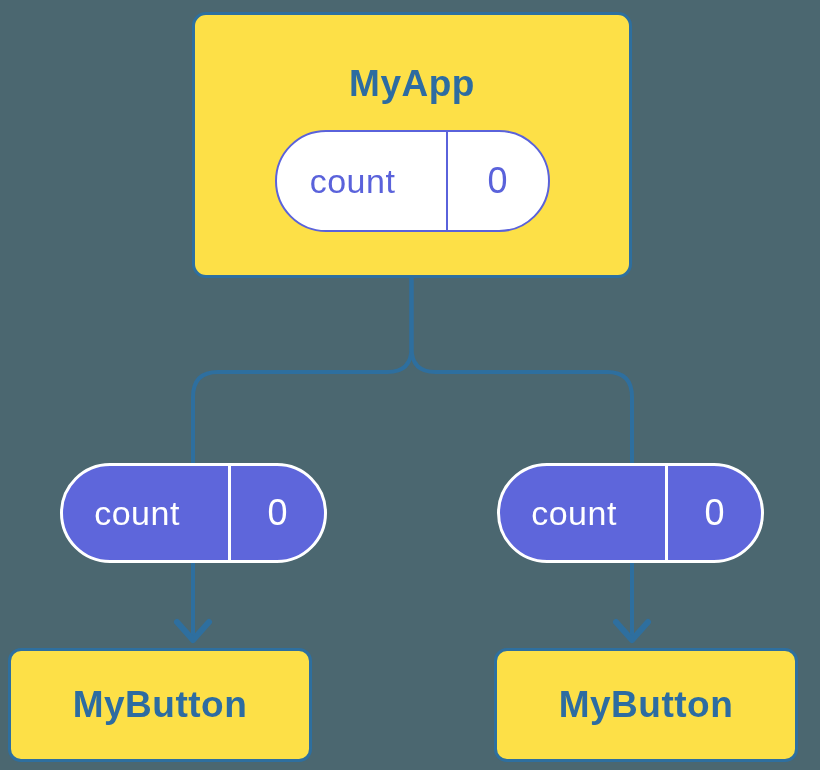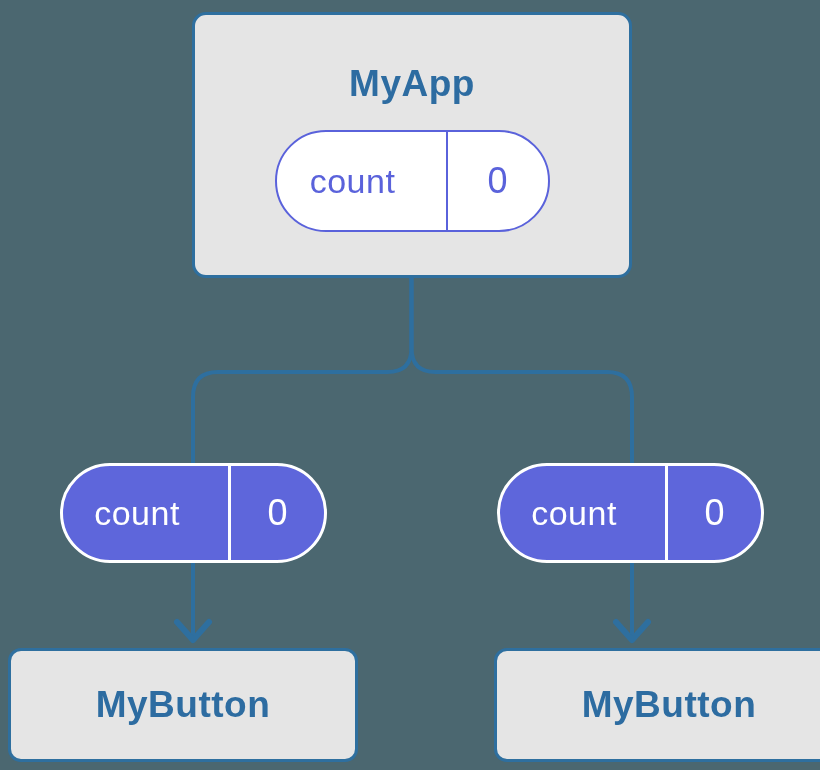--- a/index.html
+++ b/index.html
@@ -23,21 +23,21 @@
   }
   .arrow {
     fill: none;
     stroke: #2E6F9F;
     stroke-width: 6;
     stroke-linecap: round;
     stroke-linejoin: round;
   }
   .card {
     position: absolute;
-    background: #e5e5e5;
+    background: #fde047;
     border: 3px solid #2E6F9F;
     border-radius: 14px;
     box-sizing: border-box;
   }
   .root-card {
     left: 192px; top: 12px;
     width: 440px; height: 266px;
     display: flex;
     flex-direction: column;
     align-items: center;
@@ -92,21 +92,21 @@
     color: #FFFFFF;
   }
   .pill-filled .pill-value {
     width: 93px;
     border-left: 3px solid #FFFFFF;
   }
   .pill-left  { left: 60px; }
   .pill-right { left: 497px; }
   .child-card {
     top: 648px;
-    width: 350px; height: 114px;
+    width: 304px; height: 114px;
     border-radius: 13px;
     display: flex;
     align-items: center;
     justify-content: center;
   }
   .child-left  { left: 8px; }
   .child-right { left: 494px; }
 </style>
 </head>
 <body>

